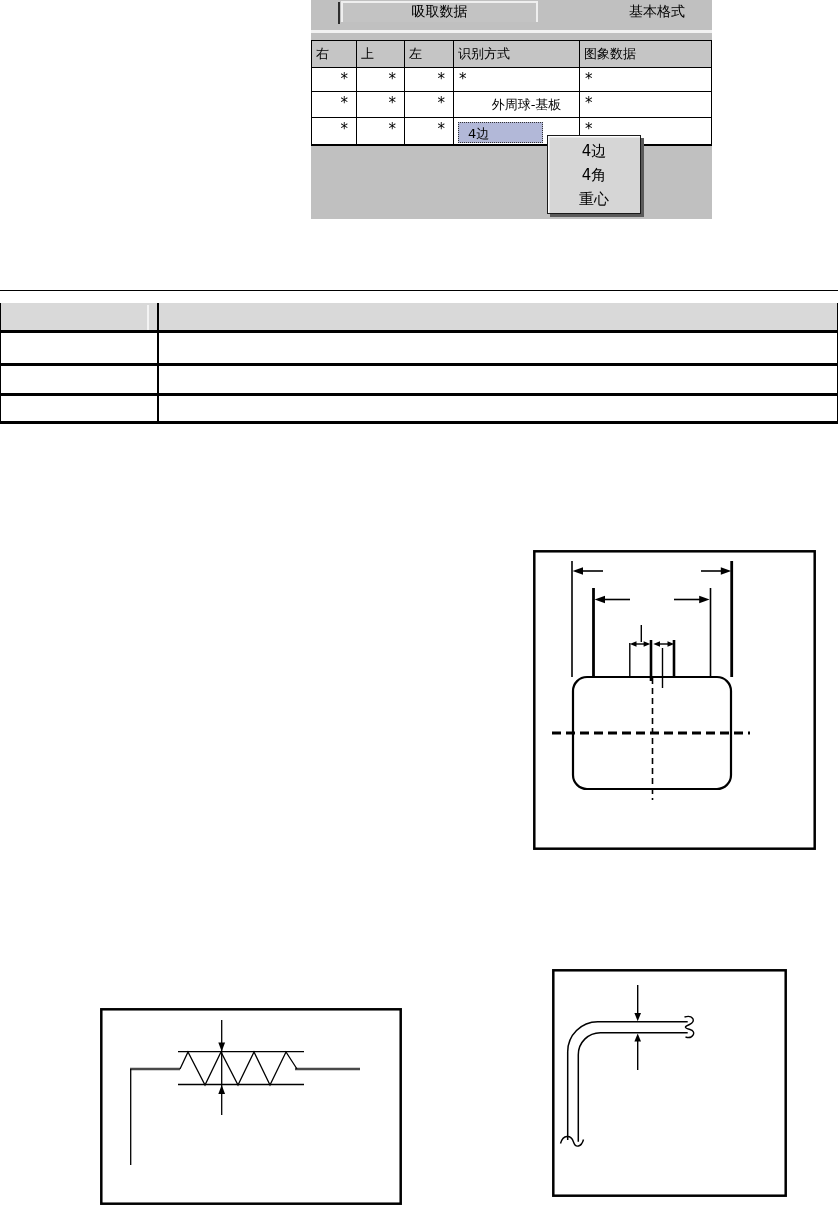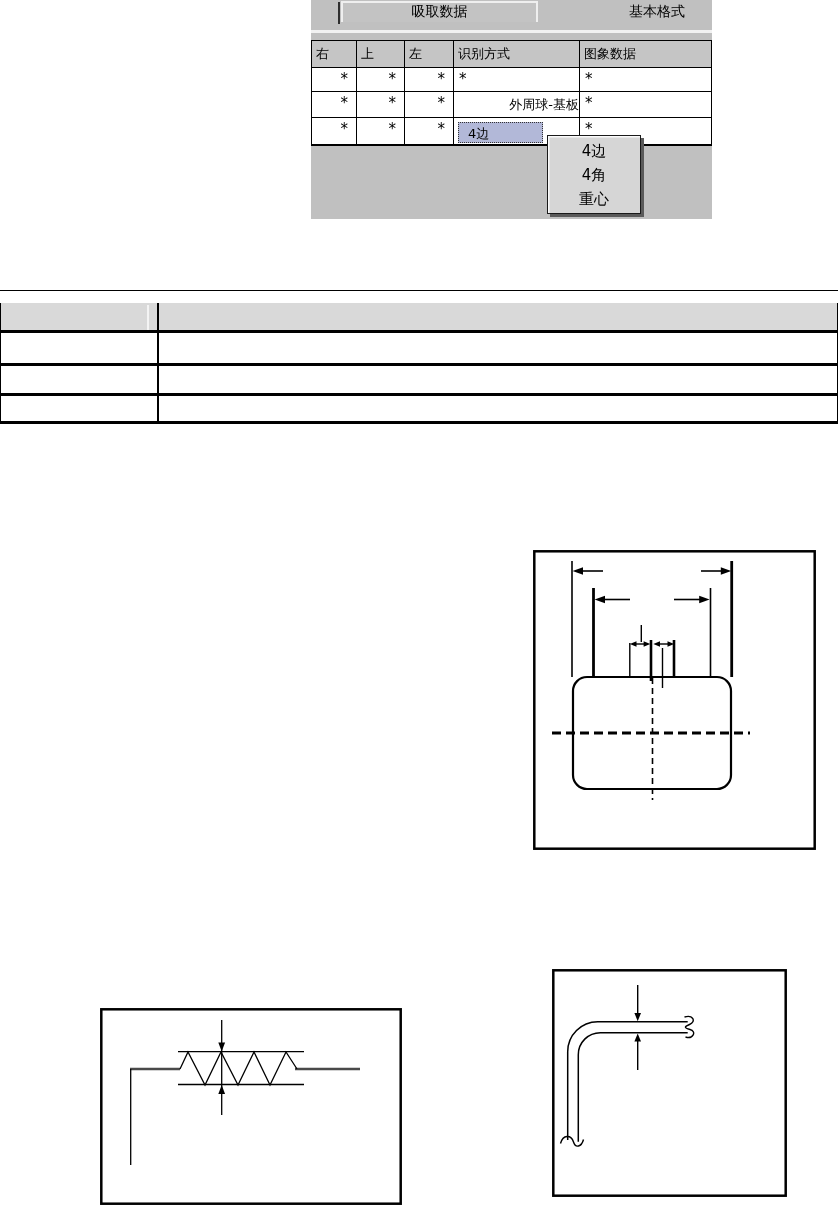--- a/index.html
+++ b/index.html
@@ -19,21 +19,21 @@
   .grid{left:0;top:40px;width:401px;height:106px;box-sizing:border-box;
       border:1.5px solid #000;background:#fff;display:grid;
       grid-template-columns:45px 48px 49px 126px auto;
       grid-template-rows:27px 24px 26px auto;}
   .gc{border-right:1.3px solid #000;border-bottom:1.3px solid #000;
       overflow:hidden;box-sizing:border-box;white-space:nowrap;}
   .gc.last{border-right:none;}
   .gh{background:#c5c5c5;font-size:13px;padding:4px 0 0 4px;border-bottom:1.8px solid #000;}
   .a-r{text-align:right;padding:2px 8px 0 0;font-size:15px;}
   .a-l{text-align:left;padding:2px 0 0 5px;font-size:15px;}
-  .txt{text-align:right;padding:4px 0 0 20px;font-size:13px;}
+  .txt{text-align:center;padding:4px 0 0 20px;font-size:13px;}
 
   .sel{left:147px;top:122px;width:85px;height:21px;background:#b2b8d8;
       border:1px dotted #333;box-sizing:border-box;font-size:13px;padding:2px 0 0 9px;}
 
   .dd{left:236px;top:135px;width:92px;background:#d6d6d6;border:1px solid #1a1a1a;
       box-shadow:inset 1.5px 1.5px 0 #fafafa, 3px 3px 0 #5a5a5a;padding:3px 0 2px 0;}
   .dd-item{height:24px;line-height:24px;text-align:center;font-size:15px;}
 
   
   .topline{left:0;top:290px;width:838px;height:1.2px;background:#000;}

